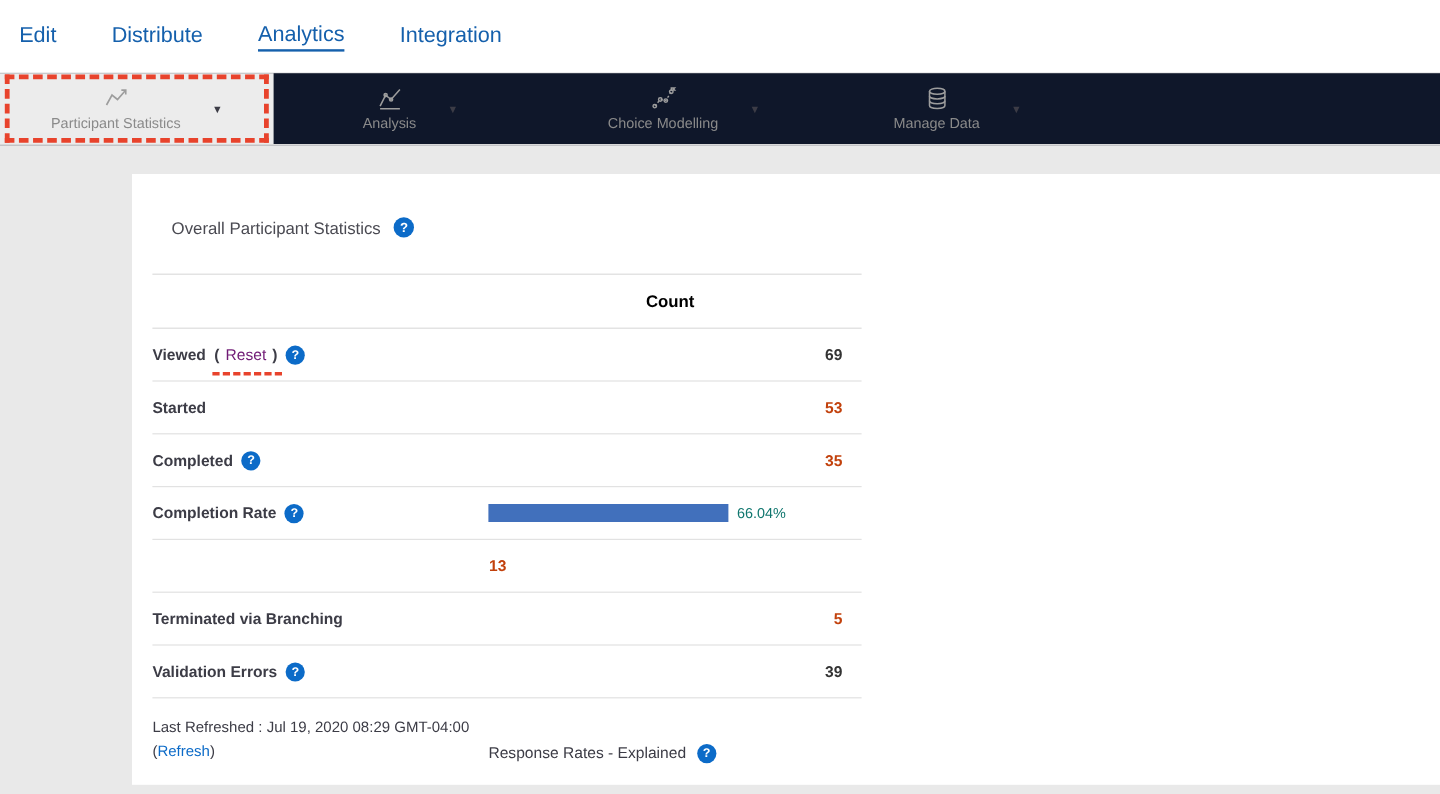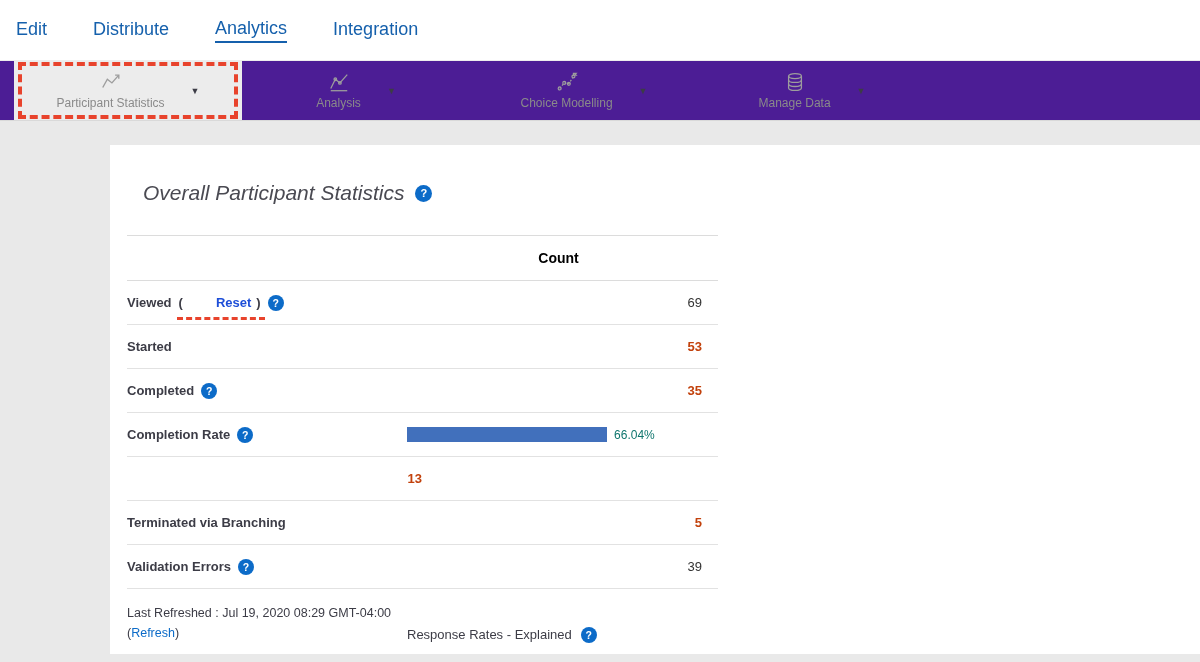--- a/index.html
+++ b/index.html
@@ -6,62 +6,62 @@
   html,body { width:1200px; height:662px; overflow:hidden;
     font-family:"Liberation Sans", sans-serif; background:#e9e9e9; }
 
   
   .topnav { height:60px; background:#ffffff; display:flex; align-items:center;
     padding-left:16px; gap:46px; }
   .nav-item { font-size:18px; color:#1560ac; cursor:pointer; padding-bottom:2px; }
   .nav-item.active { border-bottom:2px solid #1560ac; }
 
   
-  .toolbar { height:61px; background:#4c1d95; border-top:1px solid #ededed;
-    border-bottom:1px solid #d9d9d9; display:flex; padding-left:14px; }
+  .toolbar { height:61px; background:#0f172a; border-top:1px solid #ededed;
+    border-bottom:1px solid #d9d9d9; display:flex; }
   .toolbar-item { width:228px; height:100%; display:flex; align-items:center;
     justify-content:center; gap:26px; position:relative; cursor:pointer; }
   .toolbar-item.selected { background:#ececec; }
   .ti-col { display:flex; flex-direction:column; align-items:center; gap:3px; }
   .ti-label { font-size:12px; color:#8a8a8a; }
   .caret { font-size:9px; color:#3c3c46; }
   .caret::after { content:"▼"; }
   .annotation-box { position:absolute; left:4px; right:4px; top:1px; bottom:1px;
     border:4px dashed #e8432c; pointer-events:none; }
   .ti-icon svg { display:block; }
 
   
   .content { position:absolute; top:122px; left:0; right:0; bottom:0; background:#e9e9e9; }
   .card { position:absolute; top:23px; left:110px; right:0; bottom:8px;
     background:#ffffff; padding:36px 0 0 17px; }
 
   .title-row { display:flex; align-items:center; gap:11px; margin:0 0 30px 16px; }
-  .title { font-size:21px; color:#4a4a52;font-style:italic; }
+  .title { font-size:14px; color:#4a4a52; }
 
   .help { width:17px; height:17px; min-width:17px; border-radius:50%; background:#0c6bc8;
     color:#fff; display:inline-flex; align-items:center; justify-content:center;
     font-size:11px; font-weight:700; cursor:pointer; }
   .help::after { content:"?"; }
   .help.sm { width:16px; height:16px; min-width:16px; font-size:10.5px; }
 
   
   .stat-table { width:591px; }
   .thead { height:46px; border-top:1px solid #dcdcdc; border-bottom:1px solid #dcdcdc;
     display:flex; align-items:center; }
   .thead .count-col { margin-left:280px; width:303px; text-align:center;
     font-weight:700; font-size:14px; color:#000000; }
   .trow { height:44px; border-bottom:1px solid #e2e2e2; display:flex; align-items:center; }
   .tlabel { width:280px; display:flex; gap:7px;
     font-weight:700; font-size:13px; color:#3c3c46; }
   .tval { width:303px; text-align:right; padding-right:8px; font-size:13px; }
   .tval.blue { color:#c2410c; font-weight:700; }
-  .tval.plain { color:#333333; font-weight:400; }
+  .tval.plain { color:#333333; font-weight:700; }
 
   .reset-wrap { position:relative; display:inline-flex; align-items:center; gap:5px; }
-  .reset-link { color:#1d4ed8; font-weight:700; cursor:pointer;margin-left:28px; }
+  .reset-link { color:#701a75; font-weight:400; cursor:pointer; }
   .annotation-underline { position:absolute; left:-2px; right:-4px; bottom:-9px;
     border-bottom:3px dashed #e8432c; pointer-events:none; }
 
   .bar-track { width:303px; display:flex; align-items:center; }
   .bar-fill { height:15px; background:#4170bc; width:0; }
   .bar-label { margin-left:7px; font-size:12px; color:#0f766e; white-space:nowrap; }
 
   
   .tfoot { display:flex; padding-top:14px;align-items:flex-end; }
   .foot-left { width:280px; font-size:12.5px; color:#3c3c46; line-height:1.6; }

